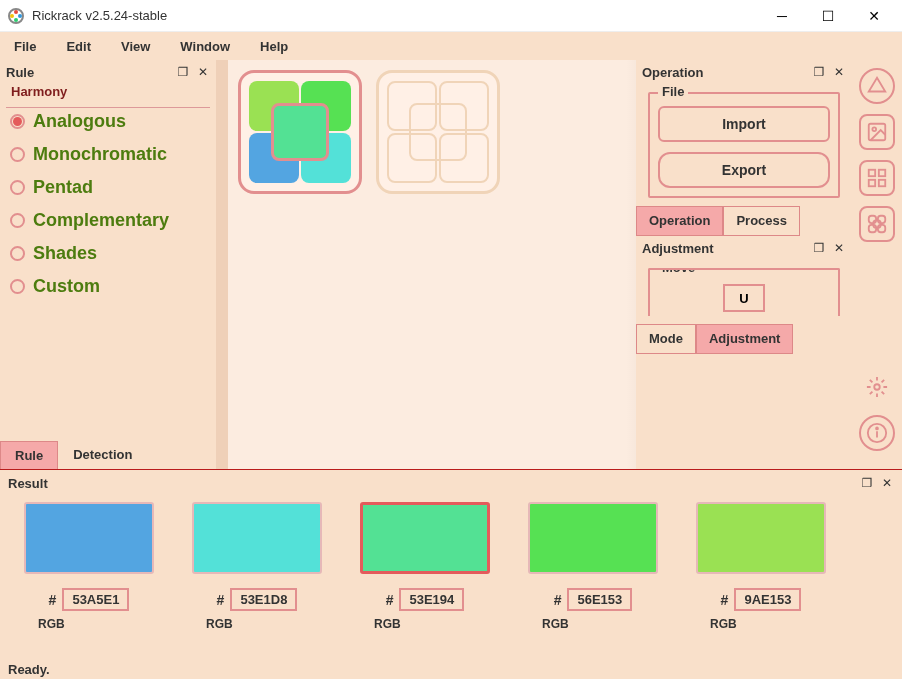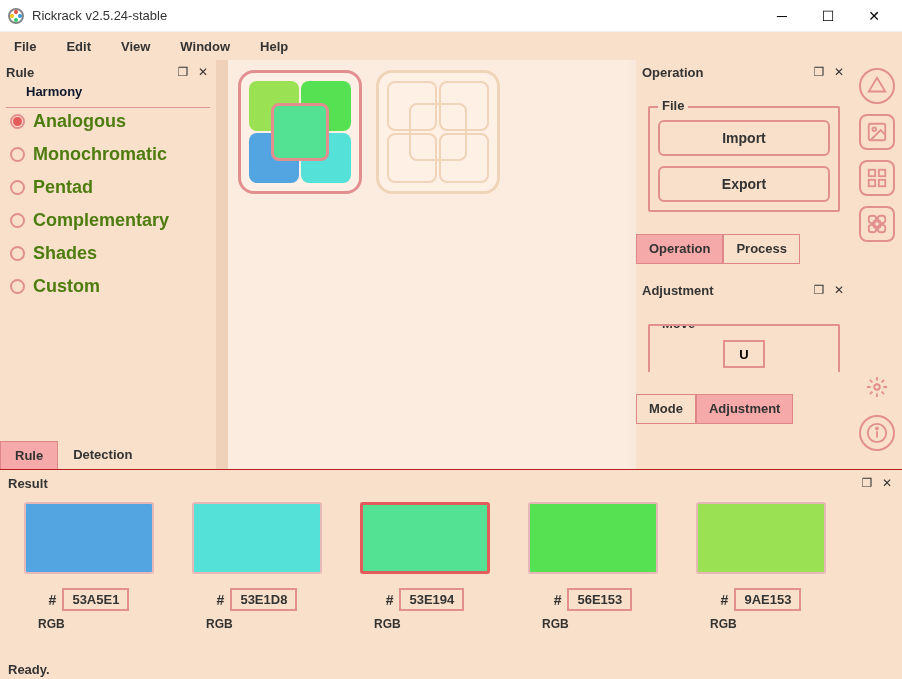--- a/index.html
+++ b/index.html
@@ -18,21 +18,21 @@
 
 
 .main { flex: 1; display: flex; background: #f9e0ca; position: relative; overflow: hidden; }
 
 
 .left-panel { width: 216px; display: flex; flex-direction: column; }
 .panel-header { height: 24px; display: flex; align-items: center; padding: 0 6px; background: #f9e0ca; }
 .panel-title { flex: 1; font-size: 13px; font-weight: 600; color: #333; }
 .panel-icon { width: 14px; height: 14px; margin-left: 6px; font-size: 12px; color: #333; display: flex; align-items: center; justify-content: center; }
 .harmony-group { border: none; margin: 0 6px; padding: 4px 0 0 0; position: relative; flex: 1; overflow: hidden; }
-.harmony-legend { font-size: 13px; font-weight: 600; color: #0f172a; padding: 0 4px; margin-left: 16px; }
+.harmony-legend { font-size: 13px; font-weight: 600; color: #7f1d1d; padding: 0 4px; margin-left: 1px; }
 .harmony-group::before { content: ""; position: absolute; left: 0; right: 0; top: 8px; border-top: 1px solid #d99; z-index: 0; }
 .radio-list { display: flex; flex-direction: column; gap: 12px; padding: 8px 4px; }
 .radio-item { display: flex; align-items: center; gap: 8px; cursor: pointer; }
 .radio-circle { width: 15px; height: 15px; border: 2px solid #e28f8f; border-radius: 50%; display: flex; align-items: center; justify-content: center; }
 .radio-circle.selected::after { content: ""; width: 9px; height: 9px; background: #e45b5b; border-radius: 50%; }
 .radio-label { font-size: 18px; font-weight: 600; color: #4d7c0f; }
 
 
 .tab-strip { display: flex; height: 30px; align-items: flex-end; border-top: 0; }
 .tab { padding: 6px 14px; font-size: 13px; font-weight: 600; color: #333; cursor: pointer; border: 1px solid transparent; }
@@ -50,26 +50,26 @@
 .palette-tile.active .e { left: 30px; top: 30px; width: 58px; height: 58px; background: #53E194; border: 3px solid #e28f8f; }
 .palette-tile.ghost { border-color: #f0d4b8; }
 .palette-tile.ghost .sq { background: transparent; border: 2px solid #f0d4b8; }
 .palette-tile.ghost .a { left: 8px; top: 8px; width: 50px; height: 50px; }
 .palette-tile.ghost .b { left: 60px; top: 8px; width: 50px; height: 50px; }
 .palette-tile.ghost .c { left: 8px; top: 60px; width: 50px; height: 50px; }
 .palette-tile.ghost .d { left: 60px; top: 60px; width: 50px; height: 50px; }
 .palette-tile.ghost .e { left: 30px; top: 30px; width: 58px; height: 58px; }
 
 
-.right-panel { width: 216px; display: flex; flex-direction: column; gap: 14px; }
+.right-panel { width: 216px; display: flex; flex-direction: column; }
 .op-content { padding: 4px 8px; }
 .file-group { border: 2px solid #e28f8f; border-radius: 2px; margin: 4px; padding: 12px 8px 8px 8px; position: relative; }
 .file-legend { position: absolute; top: -10px; left: 8px; background: #f9e0ca; padding: 0 4px; font-size: 13px; font-weight: 600; color: #333; }
 .file-btn { width: 100%; height: 36px; border: 2px solid #e28f8f; border-radius: 6px; background: #f9e0ca; margin-bottom: 10px; font-size: 14px; font-weight: 600; color: #333; cursor: pointer; }
-.file-btn:last-child { margin-bottom: 0; }
+.file-btn:last-child { margin-bottom: 0; border-radius: 12px; }
 
 .adj-content { padding: 4px 8px; }
 .move-group { border: 2px solid #e28f8f; border-top: 2px solid #e28f8f; border-bottom: none; border-radius: 2px 2px 0 0; margin: 4px; padding: 14px 8px 0 8px; position: relative; text-align: center; height: 48px; overflow: hidden;}
 .move-legend { position: absolute; top: -10px; left: 8px; background: #f9e0ca; padding: 0 4px; font-size: 13px; font-weight: 600; color: #333; }
 .u-btn { width: 42px; height: 28px; border: 2px solid #e28f8f; background: #f9e0ca; font-size: 13px; font-weight: 600; }
 
 .right-tabs { display: flex; height: 30px; }
 .right-tab { padding: 6px 12px; font-size: 13px; font-weight: 600; color: #333; cursor: pointer; border: 1px solid #d88; }
 .right-tab.active { background: #f5a9a9; }
 

